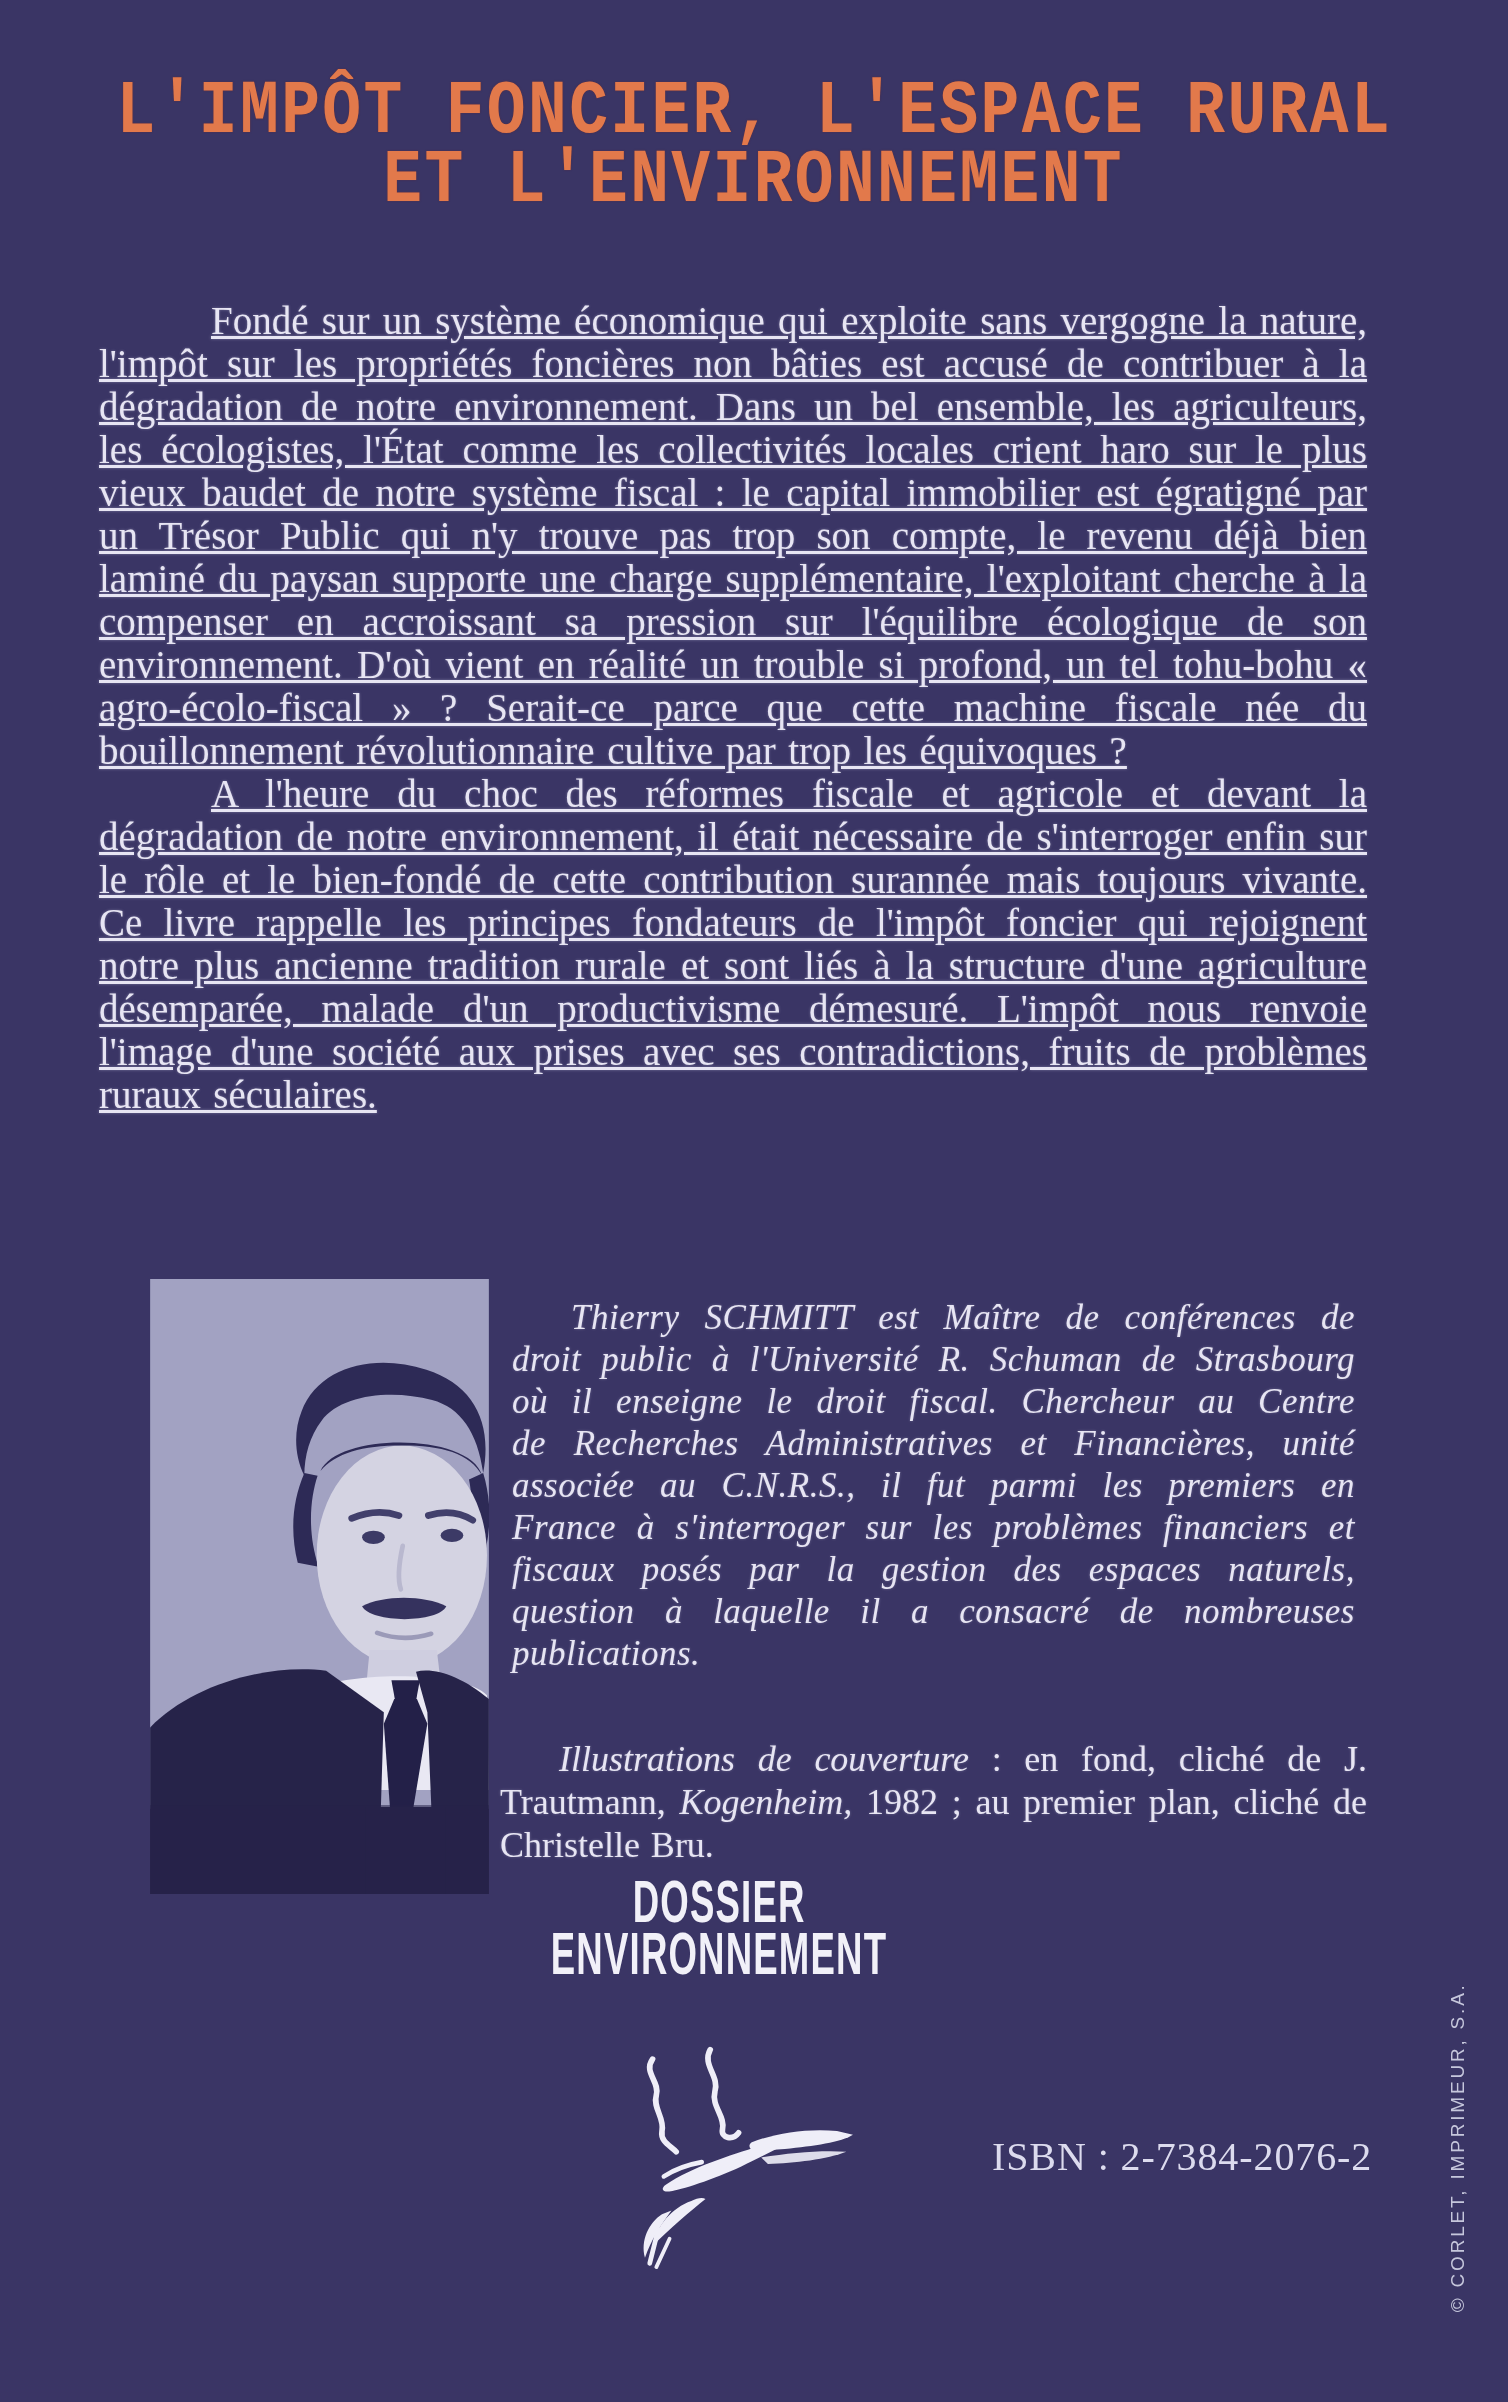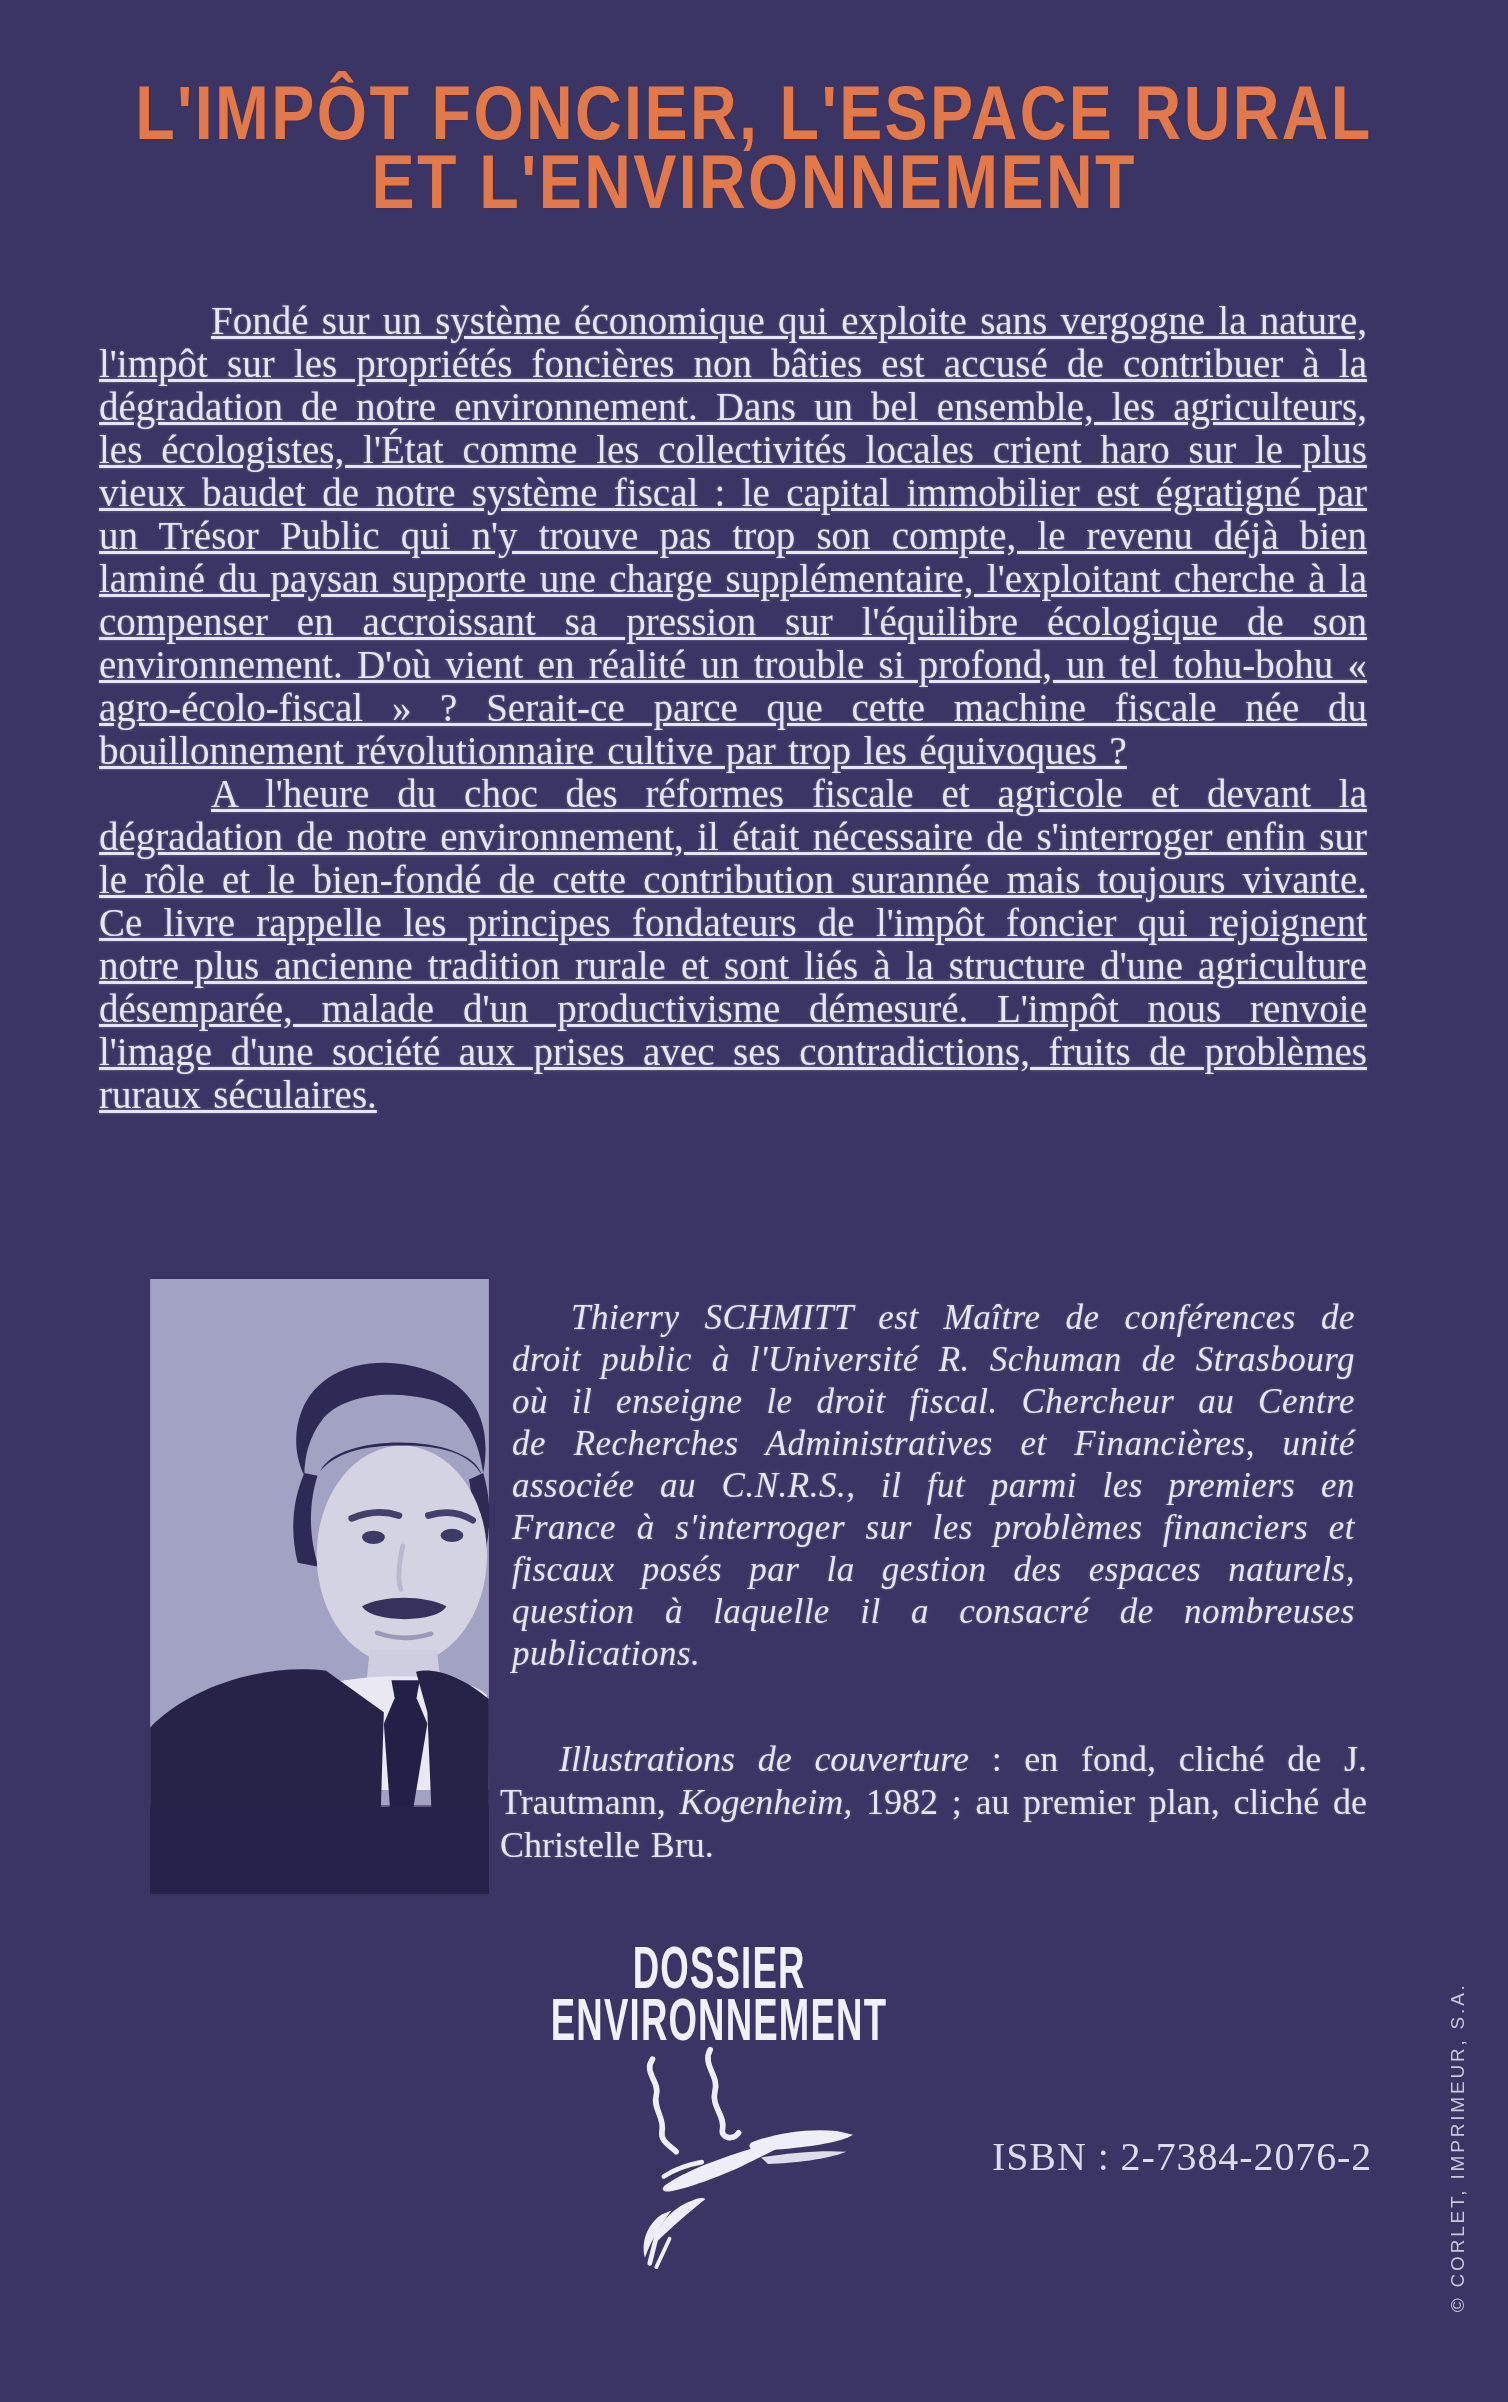--- a/index.html
+++ b/index.html
@@ -5,21 +5,21 @@
   html,body{margin:0;padding:0;background:#222;}
   .cover{
     position:relative; width:1508px; height:2403px; overflow:hidden;
     background:#3a3565;
     font-family:"Liberation Serif", serif;
   }
   
   .title{
     position:absolute; left:0; right:0; top:78px;
     text-align:center; color:#e2794b;
-    font-family:Liberation Sans, sans-serif;
+    font-family:Liberation Mono, monospace;
     font-weight:bold; font-size:76px; line-height:69px;
     text-shadow:0 0 1.9px rgba(120,40,30,.6);
   }
   .title .tline{display:inline-block; transform:scaleX(0.85); transform-origin:center; letter-spacing:2.8px; white-space:nowrap;}
   
   .synopsis{
     position:absolute; left:99px; top:299px; width:1268px;
     color:#e7e5f3; font-size:39px; line-height:43px;
     text-align:justify; word-spacing:2.8px;
     text-shadow:0 0 2.8px rgba(235,232,255,.35);
@@ -40,21 +40,21 @@
   .credits{
     position:absolute; left:500px; top:1738px; width:867px;
     color:#e7e5f3; font-size:36px; line-height:43px;
     text-align:justify; word-spacing:1.9px;
     text-shadow:0 0 2.8px rgba(235,232,255,.3);
   }
   .credits p{margin:0; text-indent:59px;}
   .credits .it{font-style:italic;}
   
   .collection{
-    position:absolute; left:719px; top:1942px; transform:translateX(-50%);
+    position:absolute; left:719px; top:1876px; transform:translateX(-50%);
     text-align:center; color:#f1f0f8;
     font-family:"Liberation Sans", sans-serif; font-weight:bold;
     font-size:59px; line-height:52px; white-space:nowrap;
   }
   .collection .cline{display:inline-block; transform:scaleX(0.62); transform-origin:center; letter-spacing:1.9px;}
   
   .bird{position:absolute; left:558px; top:2025px; width:312px; height:246px;}
   
   .isbn{
     position:absolute; left:992px; top:2133px;

